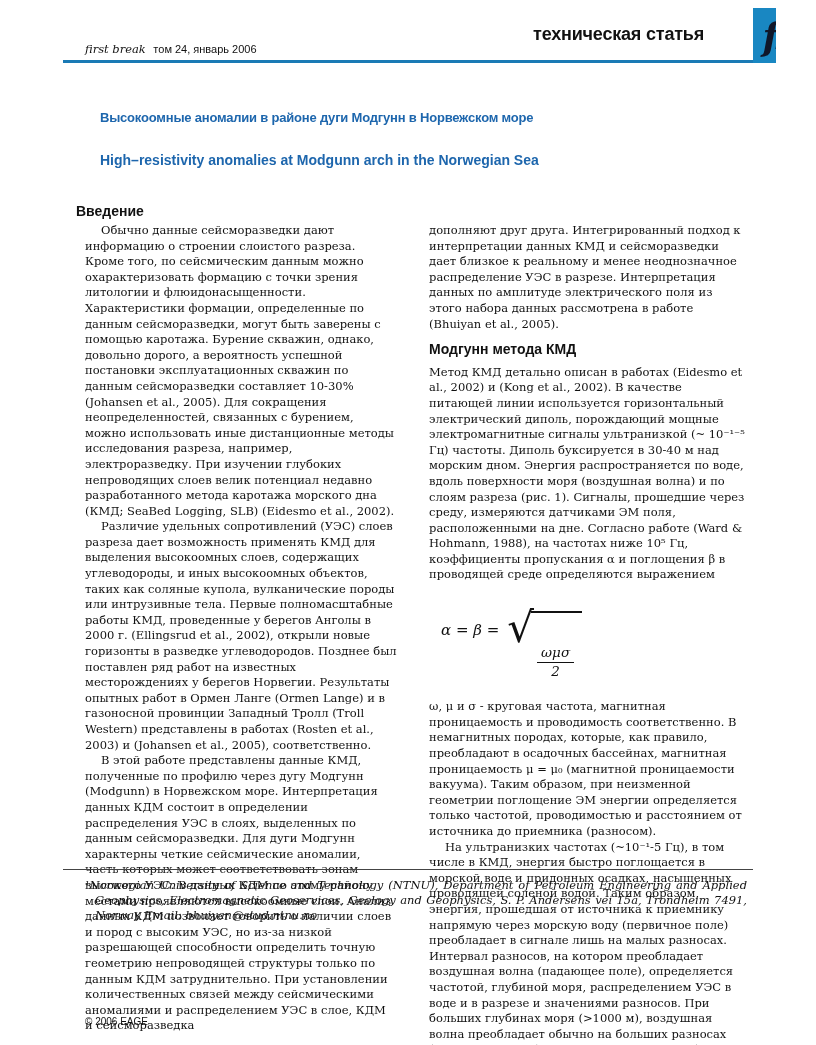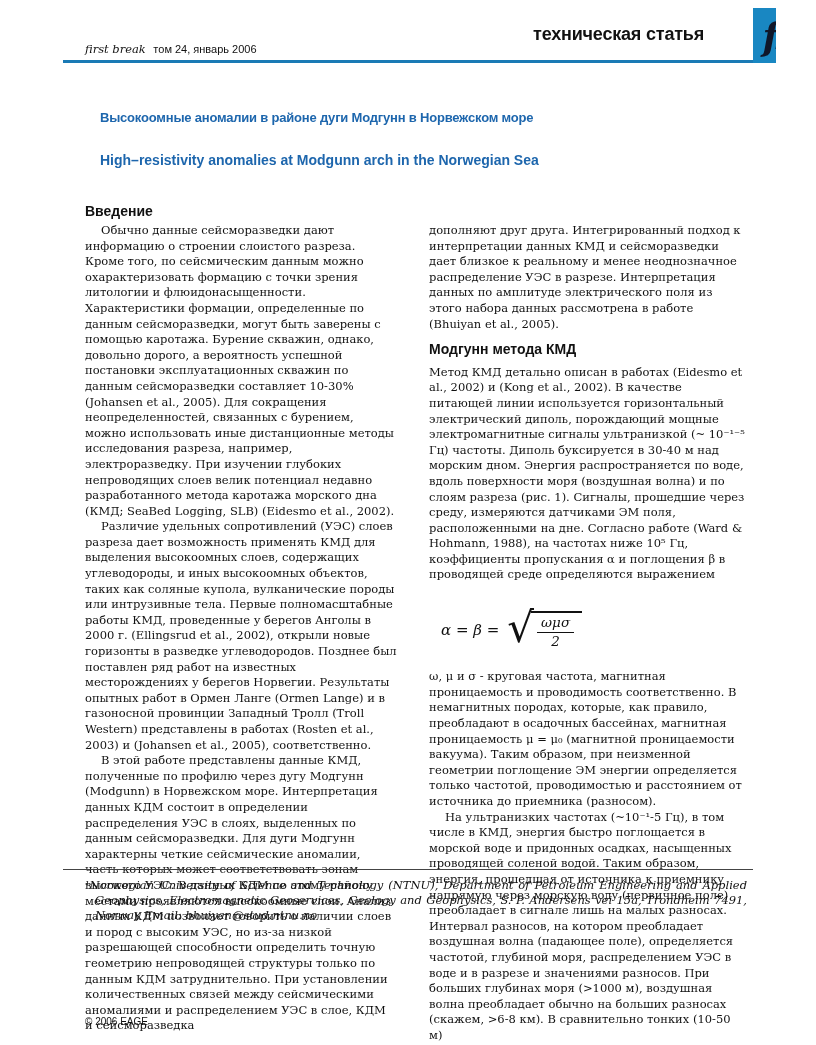--- a/index.html
+++ b/index.html
@@ -18,41 +18,41 @@
              font-size:37px;color:#0f172a;letter-spacing:-4px;padding-right:4px;}
   .rule{position:absolute;left:63px;top:60px;width:690px;height:3px;background:#1a7ab5;}
 
   
   .title{position:absolute;left:100px;top:110px;width:660px;font-family:"Liberation Sans",sans-serif;
          font-weight:bold;font-size:13px;color:#1d66ad;letter-spacing:-0.2px;}
   .subtitle{position:absolute;left:100px;top:152px;width:640px;font-family:"Liberation Sans",sans-serif;
             font-weight:bold;font-size:14px;color:#1d66ad;}
   .authors{position:absolute;left:85px;top:165px;width:648px;font-family:"DejaVu Serif",serif;
            font-weight:bold;font-size:13.5px;line-height:18.5px;}
-  .h-intro{position:absolute;left:85px;top:203px;font-family:"Liberation Sans",sans-serif;
+  .h-intro{position:absolute;left:76px;top:203px;font-family:"Liberation Sans",sans-serif;
            font-weight:bold;font-size:14px;}
 
   
   .columns{position:absolute;left:85px;top:223px;width:662px;display:flex;gap:32px;}
   .col{font-size:11.5px;line-height:15.6px;text-align:left;}
   .col-left{width:320px;}
   .col-right{width:326px;}
   .col p{margin:0;}
   .col p.indent{text-indent:16px;}
   .h-sec{font-family:"Liberation Sans",sans-serif;font-weight:bold;font-size:14px;
          margin:10px 0 7px 0;}
 
   
   .formula{display:flex;align-items:flex-start;gap:8px;margin:24px 0 20px 12px;
            font-style:italic;font-size:15px;}
   .f-lhs{margin-top:16px;}
   .radical{display:inline-flex;align-items:flex-start;}
   .rad-sign{font-style:normal;font-size:42px;line-height:42px;font-weight:normal;}
   .rad-body{border-top:2px solid #111;margin-left:-3px;margin-top:4px;padding:2px 8px 0 6px;}
-  .frac{display:flex;flex-direction:column;align-items:center;font-size:13.5px;}
+  .frac{display:flex;flex-direction:column;align-items:center;font-size:13.5px;margin-top:30px;}
   .frac .num{border-bottom:1.5px solid #111;padding:0 4px 1px 4px;}
   .frac .den{padding-top:1px;}
 
   
   .fn-rule{position:absolute;left:63px;top:869px;width:690px;height:1px;background:#444;}
   .footnotes{position:absolute;left:85px;top:878px;width:662px;font-style:italic;
              font-size:11.5px;line-height:15px;}
   .footnote{margin:0 0 10px 0;padding-left:10px;text-indent:-10px;}
   .footnote.justified{text-align:justify;}
 

